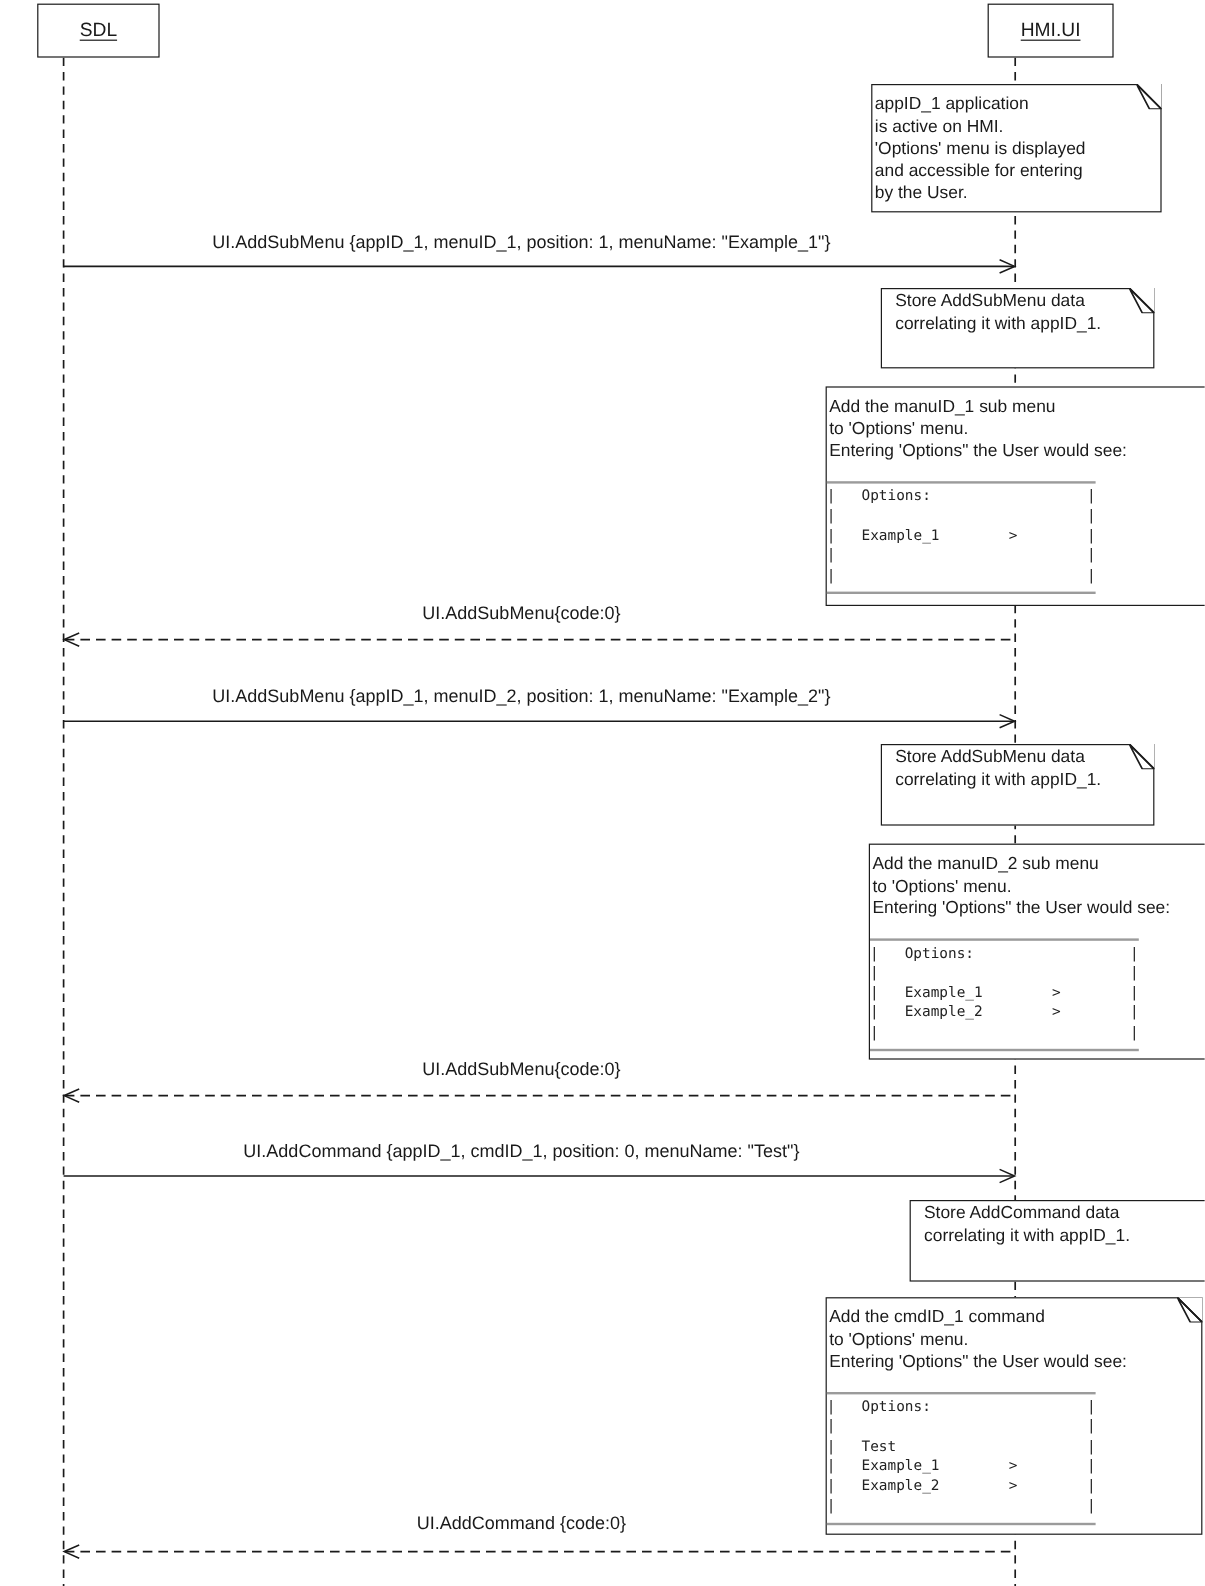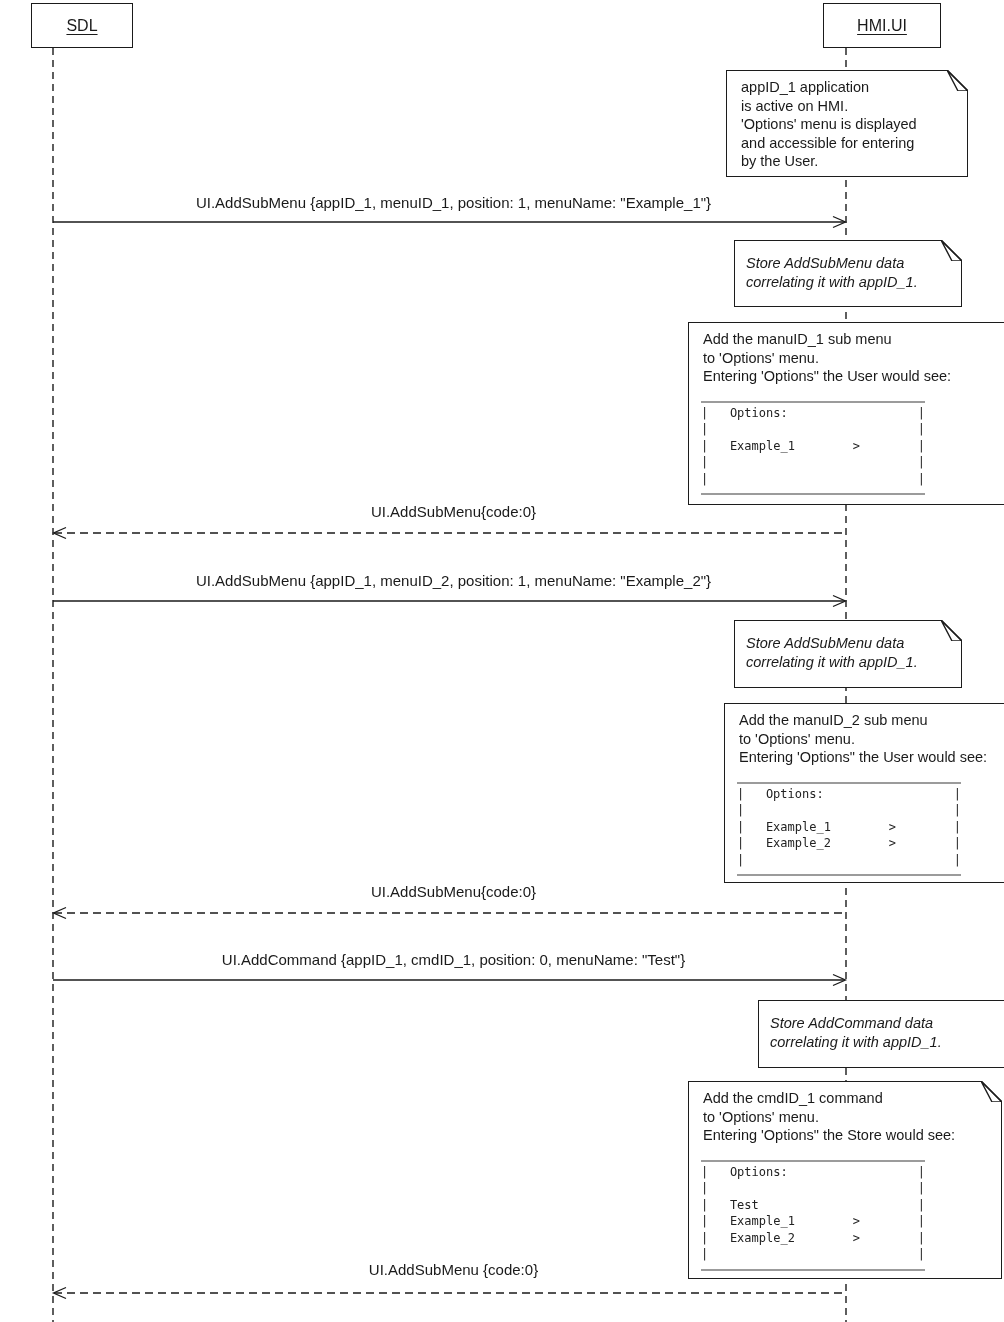--- a/index.html
+++ b/index.html
@@ -2,26 +2,26 @@
 <html><head>
 <meta charset="utf-8">
 <style>
   html,body{margin:0;padding:0;background:#fff;}
   .stage{position:relative;width:1004px;height:1322px;background:#fff;overflow:hidden;
          font-family:"Liberation Sans","DejaVu Sans",sans-serif;color:#1a1a1a;}
   .wires{position:absolute;left:0;top:0;z-index:1;}
   .actor{position:absolute;z-index:3;box-sizing:border-box;border:1.6px solid #1a1a1a;background:#fff;
          display:flex;align-items:center;justify-content:center;margin-left:28px;}
   .actor span{font-size:16px;text-decoration:underline;text-underline-offset:3px;}
-  .msg{position:absolute;left:57px;width:793px;text-align:center;font-size:15px;z-index:2;
+  .msg{position:absolute;left:38px;width:793px;text-align:center;font-size:15px;z-index:2;
        white-space:nowrap;}
   .note{position:absolute;z-index:2;box-sizing:border-box;background:#fff;border:1.4px solid #1c1c1c;
-        padding:7px 10px 0 14px;font-size:14.5px;line-height:18.6px;}
+        padding:7px 10px 0 2px;font-size:14.5px;line-height:18.6px;}
   .note-text{white-space:pre-line;}
-  .note--store{padding:13px 10px 0 11px;font-style:italic;}
+  .note--store{padding:1px 10px 0 11px;}
   .fold{position:absolute;top:-1.4px;right:-1.4px;}
   .menu{margin:15px 0 16px -2px;padding:2px 0 6px 0;font-family:"DejaVu Sans Mono","Liberation Mono",monospace;
         font-size:12px;line-height:16.5px;color:#222;white-space:pre;width:max-content;
         border-top:2px solid #9b9b9b;border-bottom:2px solid #9b9b9b;}
 </style>
 </head>
 <body>
 
 <div class="stage">
 
@@ -51,30 +51,30 @@
     </g>
     <g stroke="#1a1a1a" stroke-width="1.3" fill="none">
       <line x1="54" y1="1293" x2="846" y2="1293" stroke-dasharray="8,5"></line>
       <path d="M66 1287.5 L53.5 1293 L66 1298.5"></path>
     </g>
   </svg>
 
   <div class="actor" style="left:3px;top:3px;width:102px;height:45px">
     <span>SDL</span>
   </div>
-  <div class="actor" style="left:795px;top:3px;width:118px;height:45px">
+  <div class="actor" style="left:795px;top:3px;width:105px;height:45px">
     <span>HMI.UI</span>
   </div>
 
   <div class="msg" style="top:194px">UI.AddSubMenu {appID_1, menuID_1, position: 1, menuName: "Example_1"}</div>
   <div class="msg" style="top:503px">UI.AddSubMenu{code:0}</div>
   <div class="msg" style="top:572px">UI.AddSubMenu {appID_1, menuID_2, position: 1, menuName: "Example_2"}</div>
   <div class="msg" style="top:883px">UI.AddSubMenu{code:0}</div>
   <div class="msg" style="top:951px">UI.AddCommand {appID_1, cmdID_1, position: 0, menuName: "Test"}</div>
-  <div class="msg" style="top:1261px">UI.AddSubMenu {code:0}</div>
+  <div class="msg" style="top:1261px">UI.AddCommand {code:0}</div>
 
   <div class="note" style="left:726px;top:70px;width:242px;height:107px">
     <svg class="fold" width="21" height="21" viewBox="0 0 21 21">
       <polygon points="0,0 21,0 21,21" fill="#ffffff"></polygon>
       <polygon points="0,0 21,21 11,21" fill="#ffffff" stroke="#1c1c1c" stroke-width="1.4"></polygon>
       <line x1="0" y1="0" x2="21" y2="21" stroke="#1c1c1c" stroke-width="1.4"></line>
     </svg>
     <div class="note-text">appID_1 application
 is active on HMI.
 'Options' menu is displayed
@@ -145,21 +145,21 @@
   </div>
 
   <div class="note" style="left:688px;top:1081px;width:314px;height:198px">
     <svg class="fold" width="21" height="21" viewBox="0 0 21 21">
       <polygon points="0,0 21,0 21,21" fill="#ffffff"></polygon>
       <polygon points="0,0 21,21 11,21" fill="#ffffff" stroke="#1c1c1c" stroke-width="1.4"></polygon>
       <line x1="0" y1="0" x2="21" y2="21" stroke="#1c1c1c" stroke-width="1.4"></line>
     </svg>
     <div class="note-text">Add the cmdID_1 command
 to 'Options' menu.
-Entering 'Options" the Store would see:</div>
+Entering 'Options" the User would see:</div>
     <pre class="menu">|   Options:                  |
 |                             |
 |   Test                      |
 |   Example_1        &gt;        |
 |   Example_2        &gt;        |
 |                             |</pre>
   </div>
 
 </div>
 

